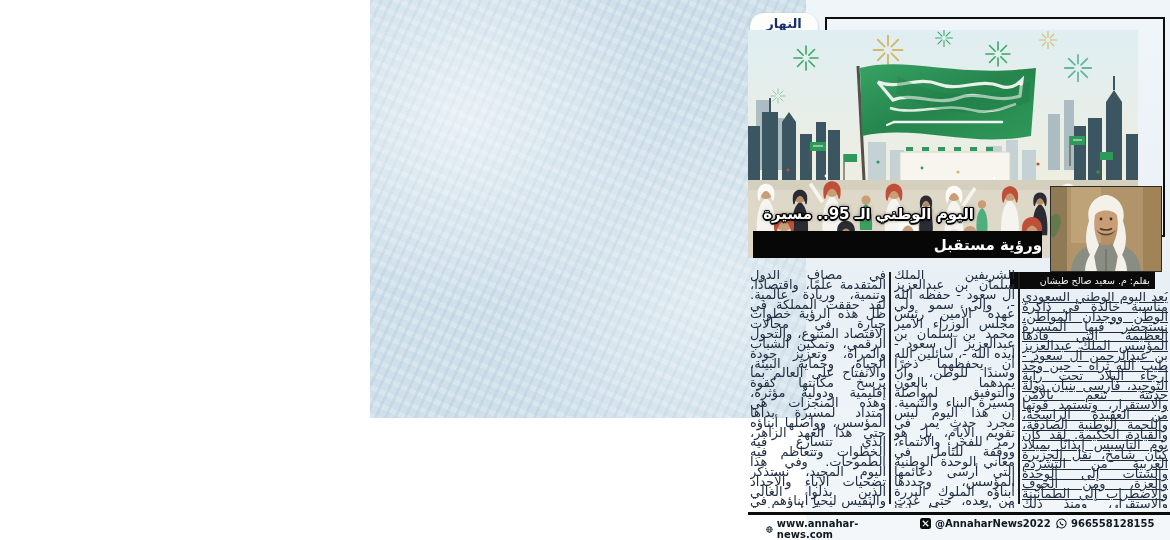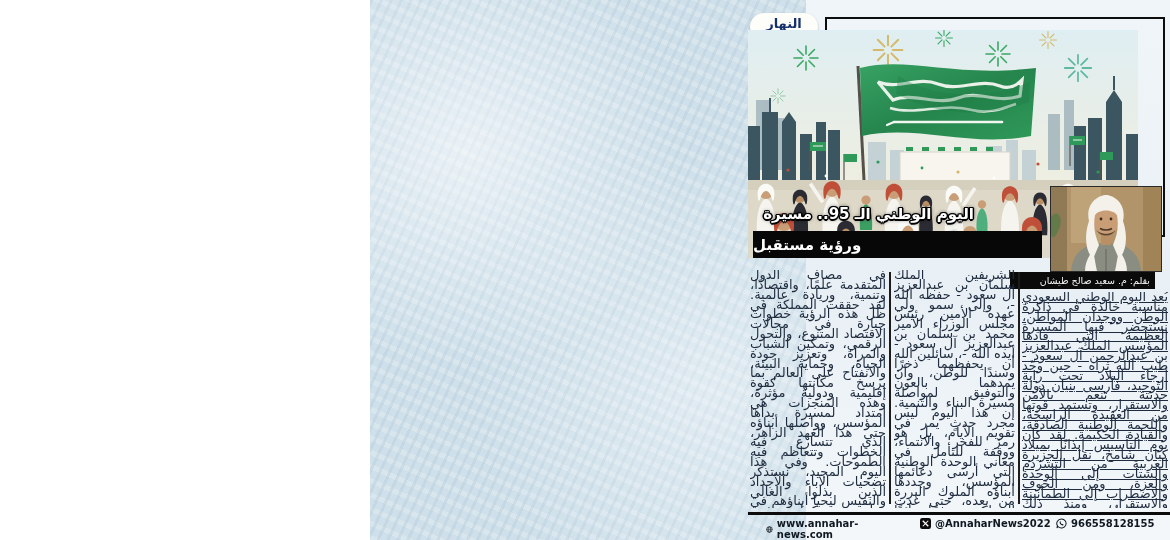--- a/index.html
+++ b/index.html
@@ -1,41 +1,41 @@
 <!DOCTYPE html>
 <html><head>
 <meta charset="utf-8">
 <style>
   html,body{margin:0;padding:0;background:#ffffff;}
   *{box-sizing:border-box;}
   .canvas{position:relative;width:1170px;height:540px;overflow:hidden;background:#ffffff;
           font-family:"DejaVu Sans",sans-serif;}
   .right-strip{position:absolute;left:806px;top:0;width:364px;height:540px;
       background:linear-gradient(180deg,#f0f5f9 0%,#e9f0f5 55%,#f3f7fa 100%);}
-  .page{position:absolute;left:370px;top:0;width:436px;height:540px;
+  .page{position:absolute;left:370px;top:0;width:436px;height:418px;
       background-color:#cfe0ea;
       background-image:
         radial-gradient(circle at 22% 28%, rgba(255,255,255,.55), transparent 42%),
         radial-gradient(circle at 78% 72%, rgba(255,255,255,.40), transparent 46%),
         repeating-linear-gradient(115deg, rgba(168,193,212,.28) 0 3px, transparent 3px 9px),
         repeating-linear-gradient(24deg, rgba(255,255,255,.20) 0 5px, transparent 5px 13px);}
   .logo-pill{position:absolute;left:380px;top:13px;width:68px;height:28px;border-radius:14px;
       background:#fdfdfa;box-shadow:0 1px 2px rgba(30,50,80,.35);
       display:flex;flex-direction:column;align-items:center;justify-content:center;}
   .logo-text{font-size:13px;font-weight:bold;color:#15306b;line-height:13px;direction:rtl;}
   .logo-bar{width:42px;height:5px;background:#15306b;border-radius:3px;margin-top:2px;}
   .frame{position:absolute;left:455px;top:17px;width:340px;height:220px;border:2.5px solid #0d0d0d;}
   .hero{position:absolute;left:378px;top:30px;width:390px;height:228px;overflow:hidden;}
   .hero svg{display:block;}
   .headline-l1{position:absolute;left:386px;top:202px;width:218px;direction:rtl;text-align:right;
       color:#ffffff;font-size:15px;font-weight:bold;line-height:24px;
       text-shadow:-1.5px 0 #000,1.5px 0 #000,0 -1.5px #000,0 1.5px #000,
                   -1px -1px #000,1px 1px #000,-1px 1px #000,1px -1px #000,0 0 4px #000;}
   .headline-l2bar{position:absolute;left:383px;top:231px;width:289px;height:27px;background:#070707;
-      color:#fff;font-size:15px;font-weight:bold;display:flex;align-items:center;justify-content:flex-end;
+      color:#fff;font-size:15px;font-weight:bold;display:flex;align-items:center;justify-content:flex-start;
       direction:rtl;}
   .author-photo{position:absolute;left:680px;top:186px;width:112px;height:86px;border:1px solid #2a2a2a;
       overflow:hidden;background:#b99d74;}
   .byline-bar{position:absolute;left:640px;top:272px;width:145px;height:17px;background:#0a0a0a;
       color:#f5f5f5;font-size:9.5px;display:flex;align-items:center;direction:rtl;padding:0 5px;}
   .col{position:absolute;direction:rtl;text-align:justify;color:#1f2c3f;
       font-size:13px;line-height:9.85px;overflow:hidden;}
   .col-r{left:652px;top:292px;width:146px;height:216px;text-decoration:underline;}
   .col-m{left:524px;top:270px;width:121px;height:238px;}
   .col-l{left:380px;top:270px;width:136px;height:238px;}

